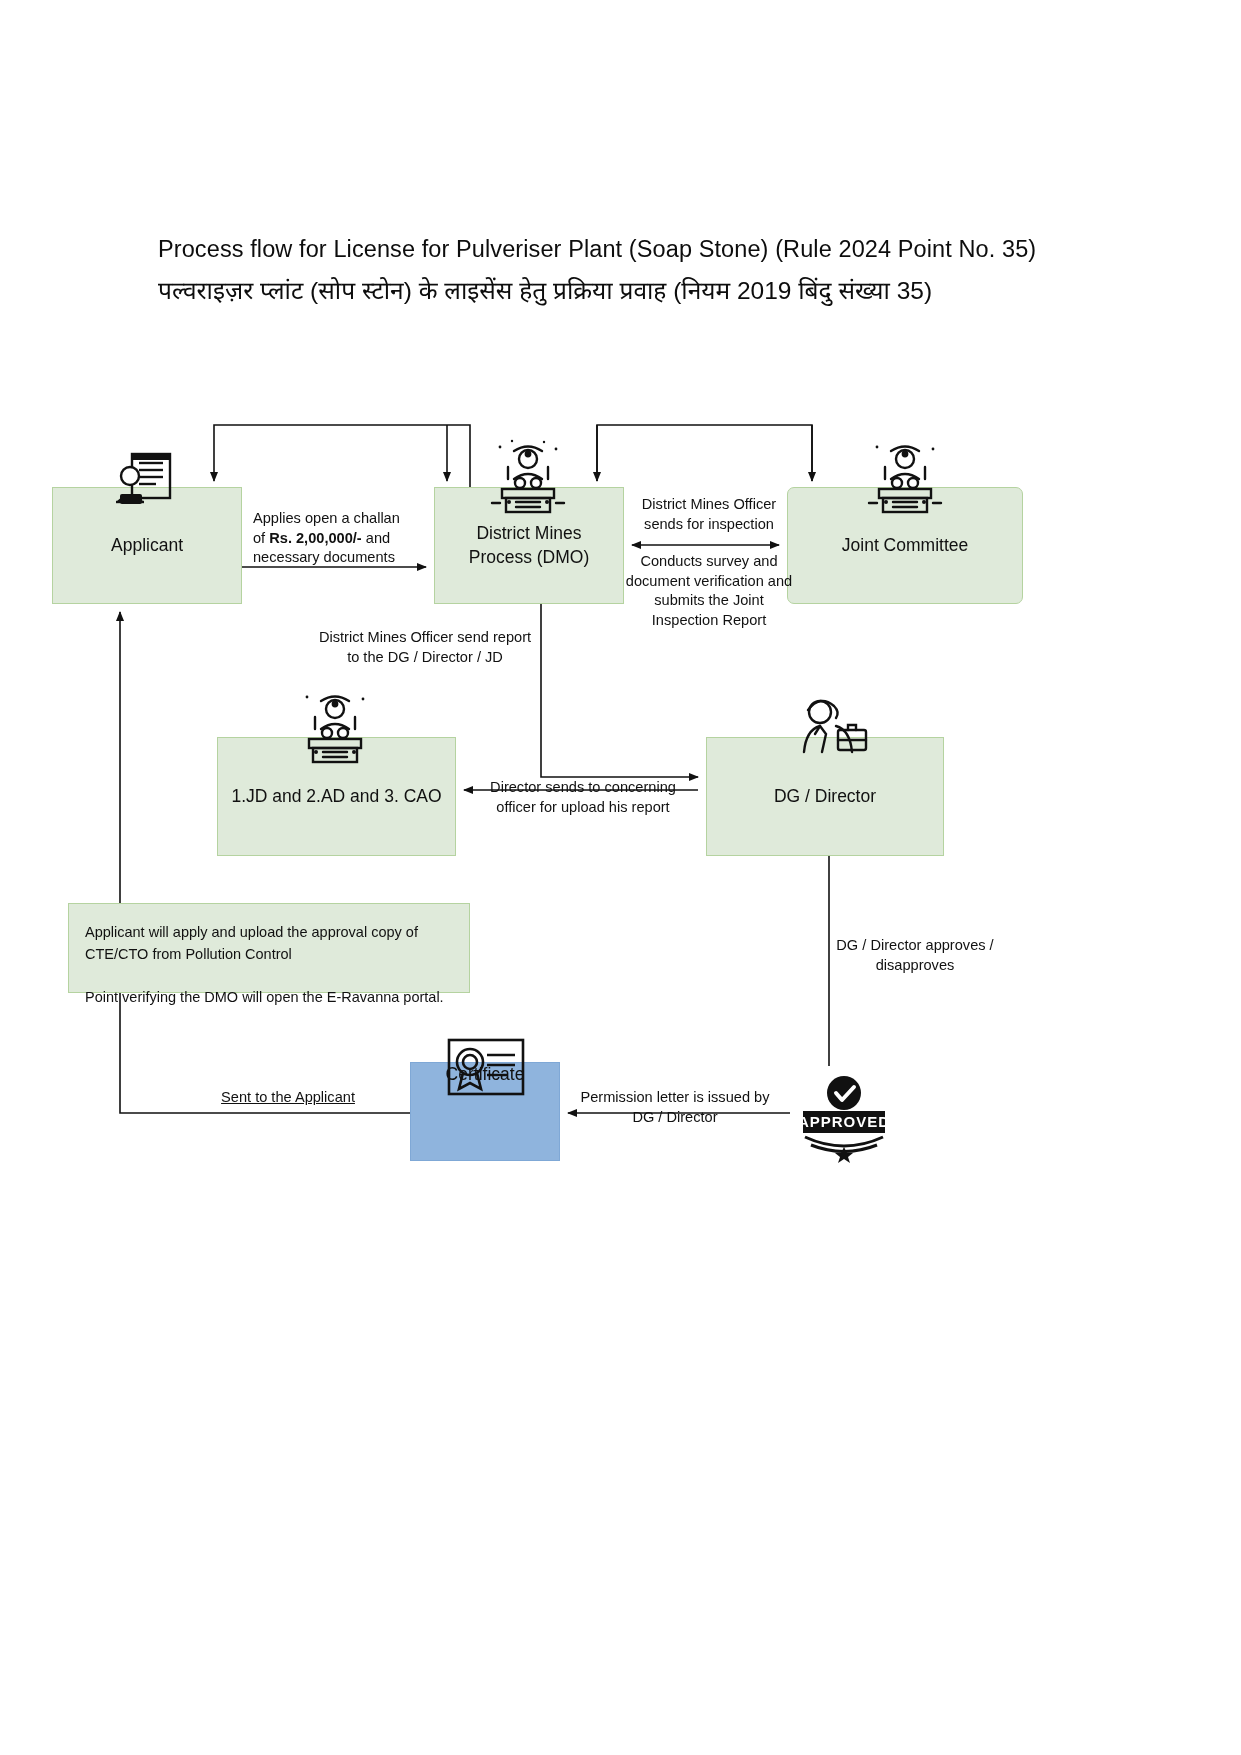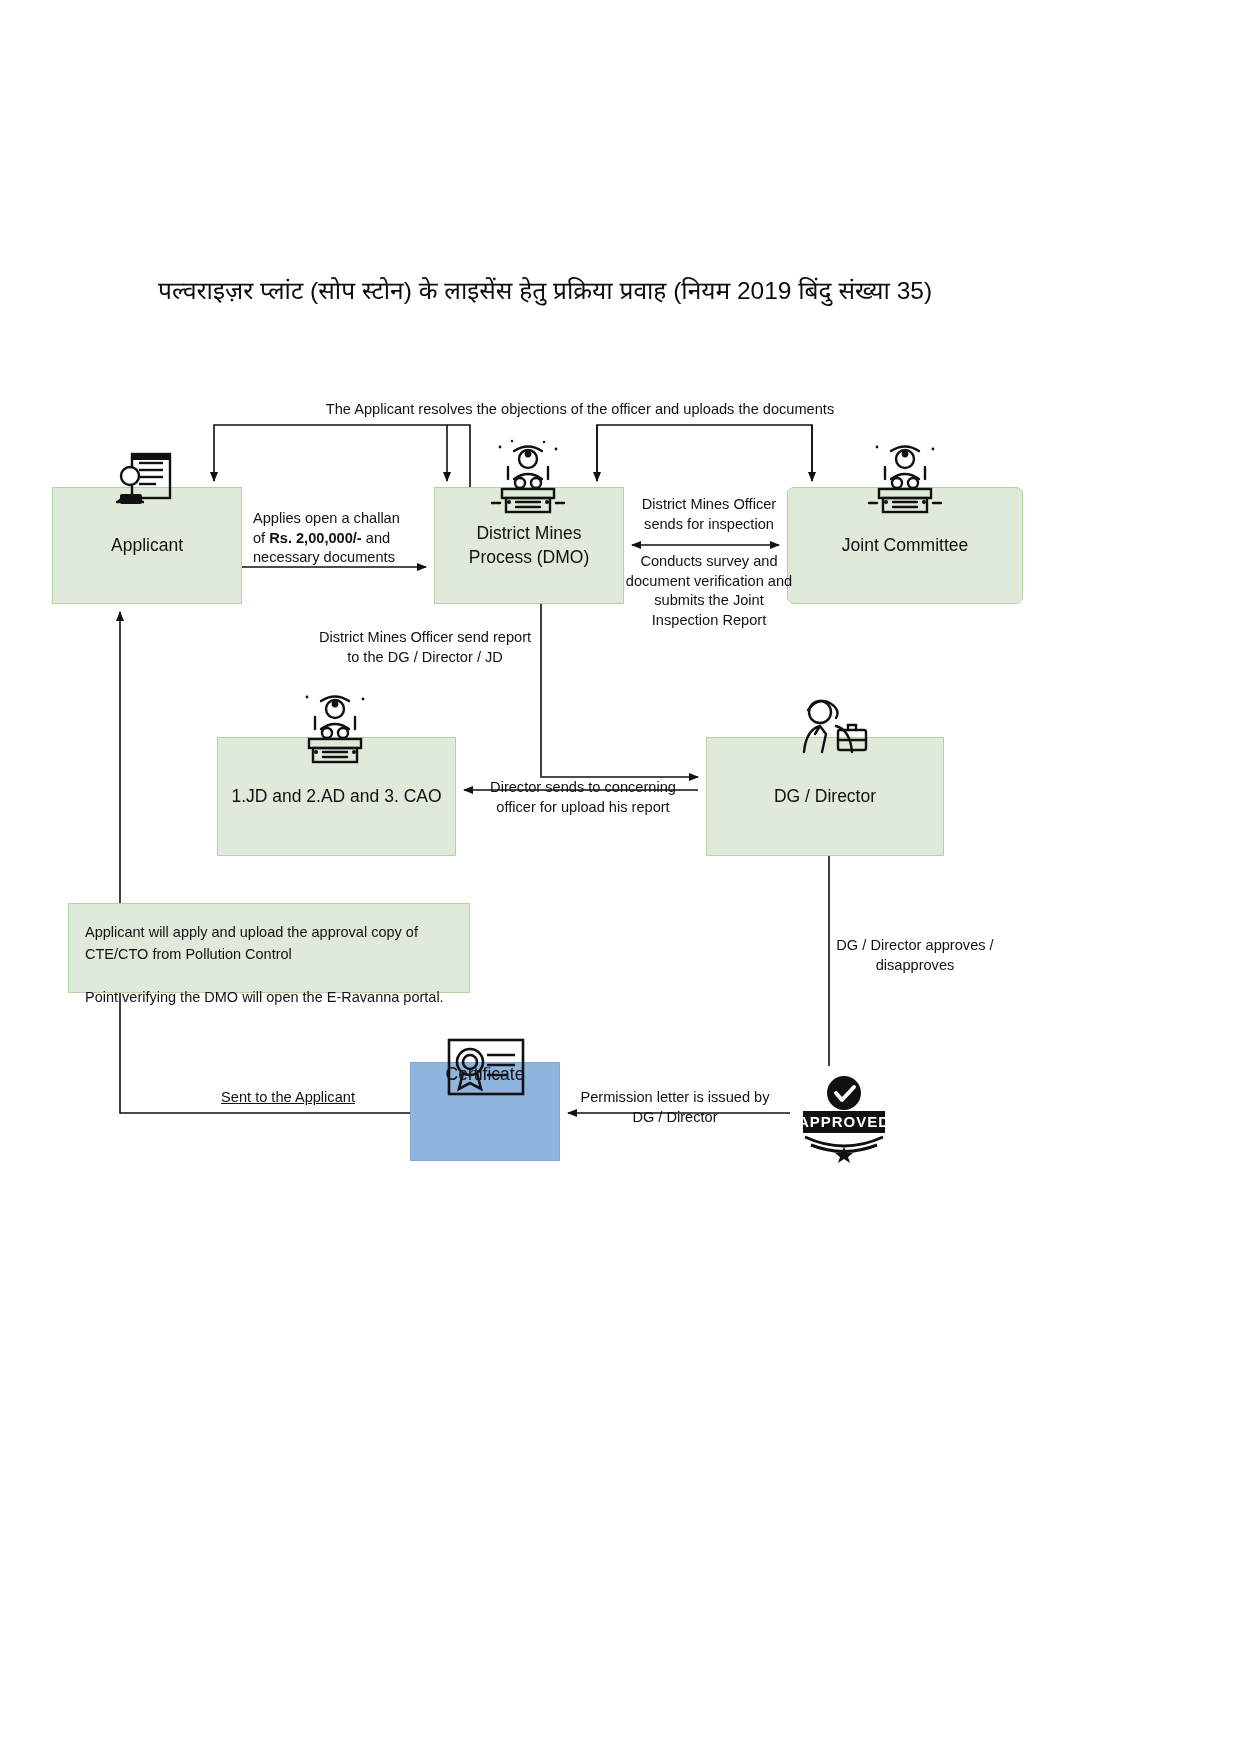--- a/index.html
+++ b/index.html
@@ -97,20 +97,21 @@
   #lbl-dirsend{left:478px;top:778px;width:210px;}
   #lbl-approve{left:820px;top:936px;width:190px;}
   #lbl-sentapp{left:188px;top:1088px;width:200px;text-decoration:underline;}
   #lbl-permission{left:570px;top:1088px;width:210px;}
 </style>
 </head>
 <body>
 
 <div class="canvas">
 
+  <div class="title-en">Process flow for License for Pulveriser Plant (Soap Stone) (Rule 2024 Point No. 35)</div>
   <div class="title-hi">पल्वराइज़र प्लांट (सोप स्टोन) के लाइसेंस हेतु प्रक्रिया प्रवाह (नियम 2019 बिंदु संख्या 35)</div>
 
   <svg class="wires" xmlns="http://www.w3.org/2000/svg">
     <defs>
       <marker id="ah" markerWidth="11" markerHeight="11" refX="9" refY="4" orient="auto" markerUnits="userSpaceOnUse">
         <path d="M0,0 L10,4 L0,8 z" fill="#111"></path>
       </marker>
       <marker id="ah-start" markerWidth="11" markerHeight="11" refX="1" refY="4" orient="auto" markerUnits="userSpaceOnUse">
         <path d="M10,0 L0,4 L10,8 z" fill="#111"></path>
       </marker>
@@ -302,21 +303,20 @@
       <path d="M10 48 h82 v22 h-82 z" fill="#111"></path>
       <text x="51" y="64" font-family="'Liberation Sans',sans-serif" font-size="15" font-weight="700" fill="#fff" text-anchor="middle" letter-spacing="1">APPROVED</text>
       <g fill="none" stroke="#111" stroke-width="3">
         <path d="M12 74 q39 18 78 0"></path>
         <path d="M18 82 q33 13 66 0"></path>
       </g>
       <path d="M51 84 l3 6 h6 l-5 4 l2 6 l-6 -4 l-6 4 l2 -6 l-5 -4 h6 z" fill="#111"></path>
     </svg>
   </div>
 
-  <div class="elabel" id="lbl-top">The Applicant resolves the objections of the officer and uploads the documents</div>
 
   <div class="elabel" id="lbl-applies">
     <span>Applies open a challan of </span><b>Rs. 2,00,000/-</b><span> and necessary documents</span>
   </div>
 
   <div class="elabel" id="lbl-sendinsp">District Mines Officer sends for inspection</div>
   <div class="elabel" id="lbl-survey">Conducts survey and document verification and submits the Joint Inspection Report</div>
   <div class="elabel" id="lbl-dmoreport">District Mines Officer send report to the DG / Director / JD</div>
   <div class="elabel" id="lbl-dirsend">Director sends to concerning officer for upload his report</div>
   <div class="elabel" id="lbl-approve">DG / Director approves / disapproves</div>

